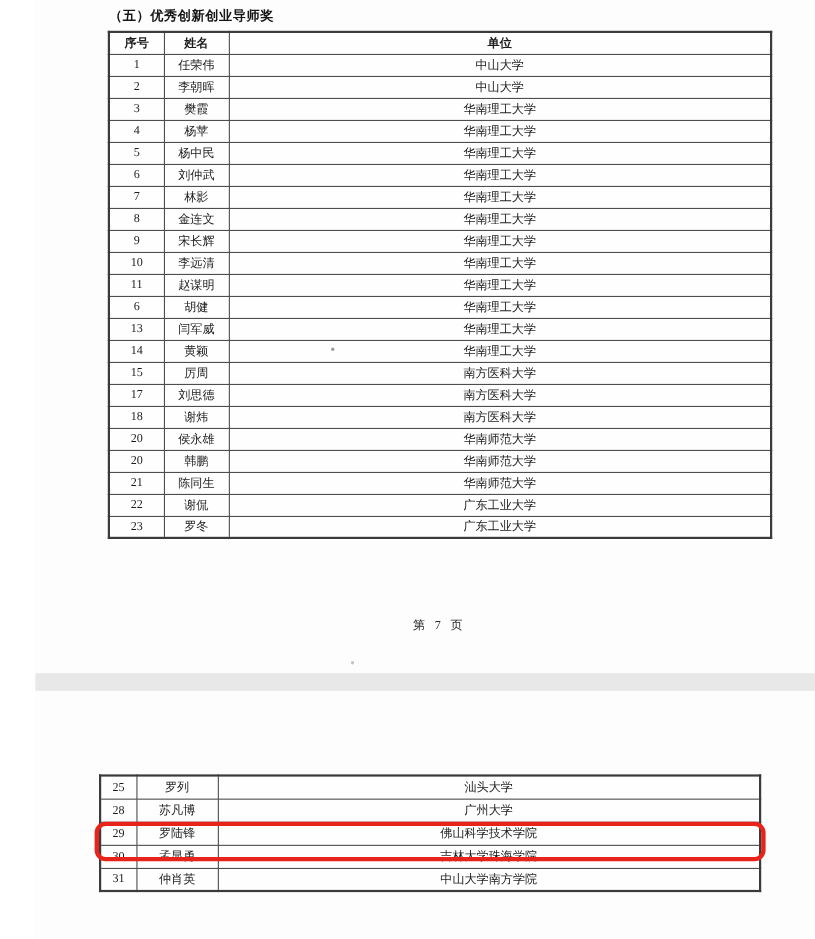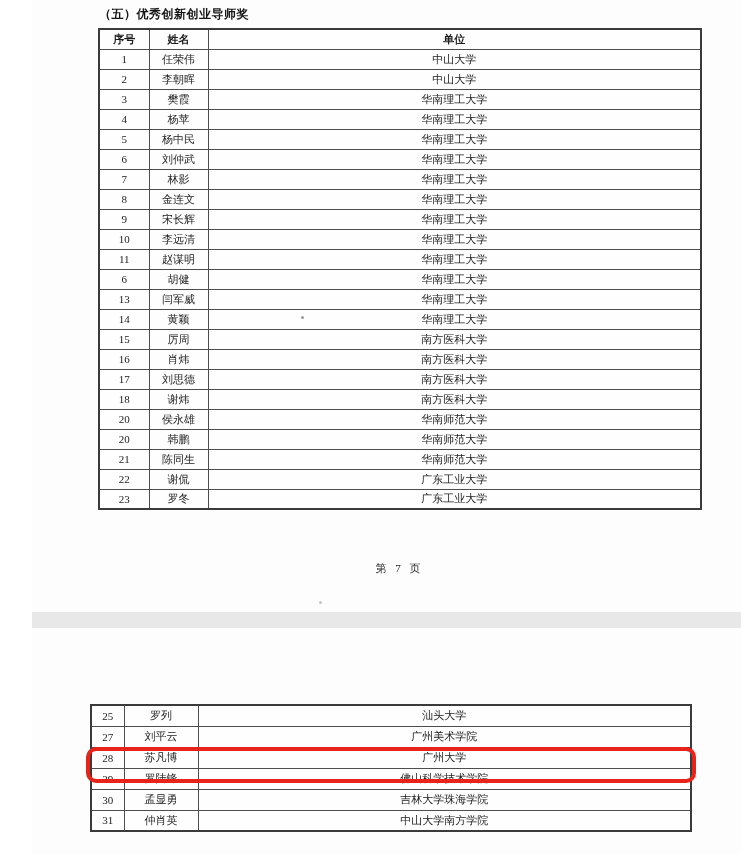--- a/index.html
+++ b/index.html
@@ -150,25 +150,20 @@
             <td>14</td>
             <td>黄颖</td>
             <td>华南理工大学</td>
           </tr>
           <tr class="table-row">
             <td>15</td>
             <td>厉周</td>
             <td>南方医科大学</td>
           </tr>
           <tr class="table-row">
-            <td>16</td>
-            <td>肖炜</td>
-            <td>南方医科大学</td>
-          </tr>
-          <tr class="table-row">
             <td>17</td>
             <td>刘思德</td>
             <td>南方医科大学</td>
           </tr>
           <tr class="table-row">
             <td>18</td>
             <td>谢炜</td>
             <td>南方医科大学</td>
           </tr>
           <tr class="table-row">
@@ -213,25 +208,20 @@
         <col class="col-no">
           <col class="col-name">
           <col class="col-unit">
       </colgroup>
       <tbody>
         <tr class="table-row">
             <td>25</td>
             <td>罗列</td>
             <td>汕头大学</td>
           </tr>
-          <tr class="table-row">
-            <td>27</td>
-            <td>刘平云</td>
-            <td>广州美术学院</td>
-          </tr>
           <tr class="table-row highlighted">
             <td>28</td>
             <td>苏凡博</td>
             <td>广州大学</td>
           </tr>
           <tr class="table-row">
             <td>29</td>
             <td>罗陆锋</td>
             <td>佛山科学技术学院</td>
           </tr>

